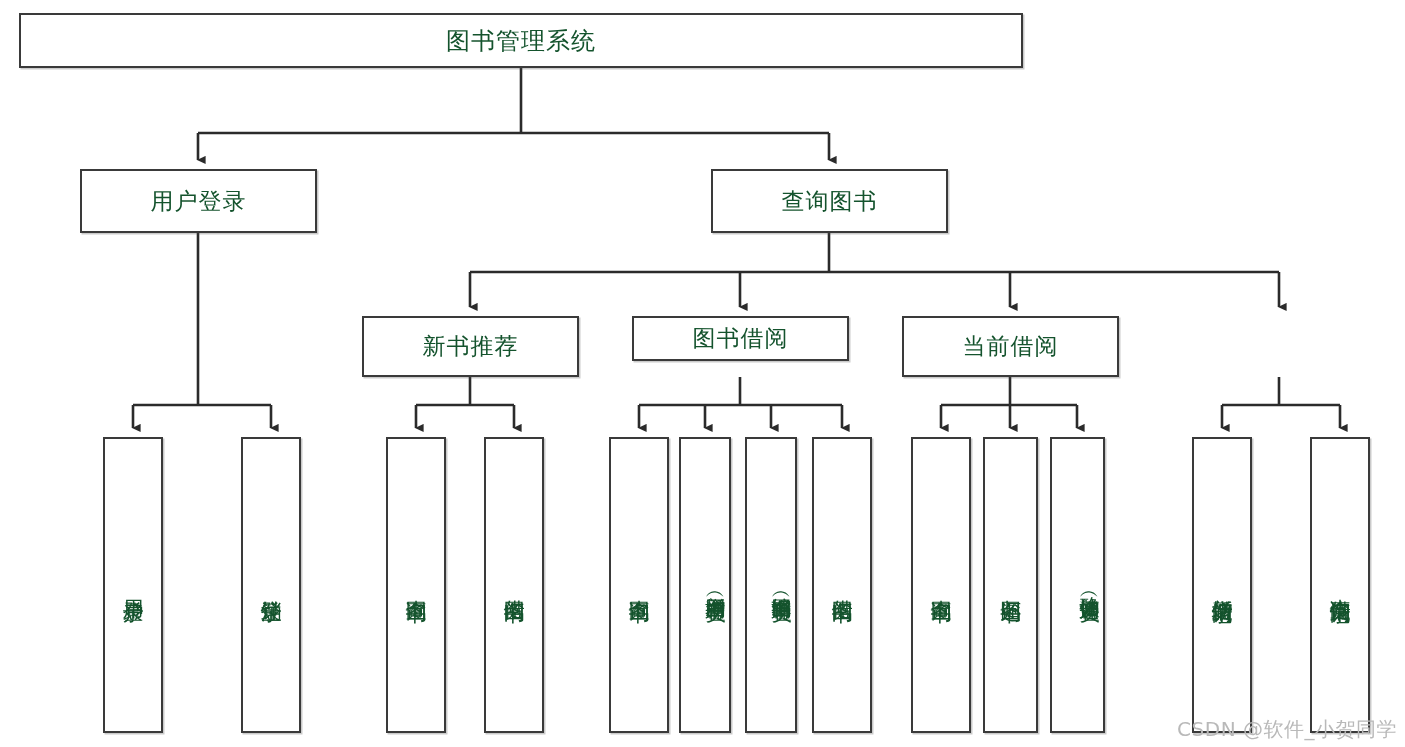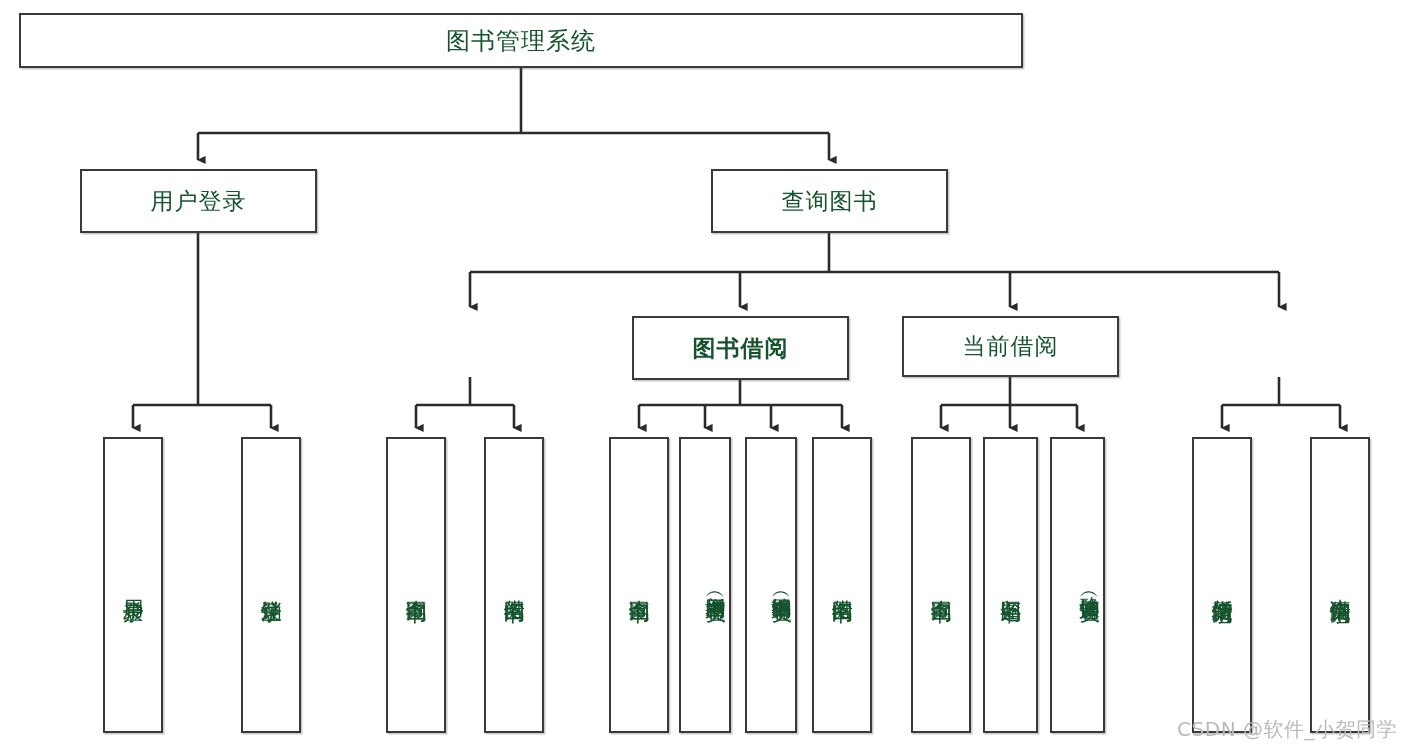--- a/index.html
+++ b/index.html
@@ -137,21 +137,24 @@
     <span>图书管理系统</span>
   </div>
 
   <div class="node horiz" style="left:80px; top:169px; width:237px; height:64px;">
     <span>用户登录</span>
   </div>
   <div class="node horiz" style="left:711px; top:169px; width:237px; height:64px;">
     <span>查询图书</span>
   </div>
 
-  <div class="node horiz" style="left:632px; top:316px; width:217px; height:64px;font-weight:bold;">
+  <div class="node horiz" style="left:362px; top:316px; width:217px; height:61px;">
+    <span>新书推荐</span>
+  </div>
+  <div class="node horiz" style="left:632px; top:316px; width:217px; height:45px;">
     <span>图书借阅</span>
   </div>
   <div class="node horiz" style="left:902px; top:316px; width:217px; height:61px;justify-content:center;">
     <span>当前借阅</span>
   </div>
 
   <div class="node leaf" style="left:103px; top:437px; width:60px; height:296px;">
     <span>用户登录</span>
   </div>
   <div class="node leaf" style="left:241px; top:437px; width:60px; height:296px;">

